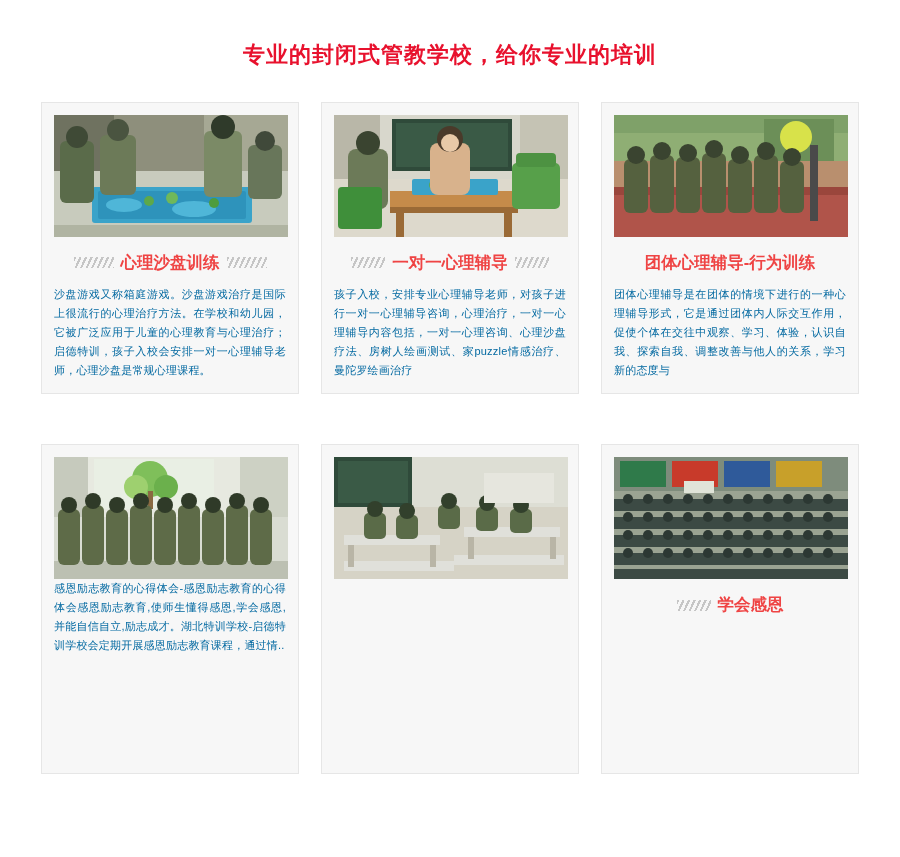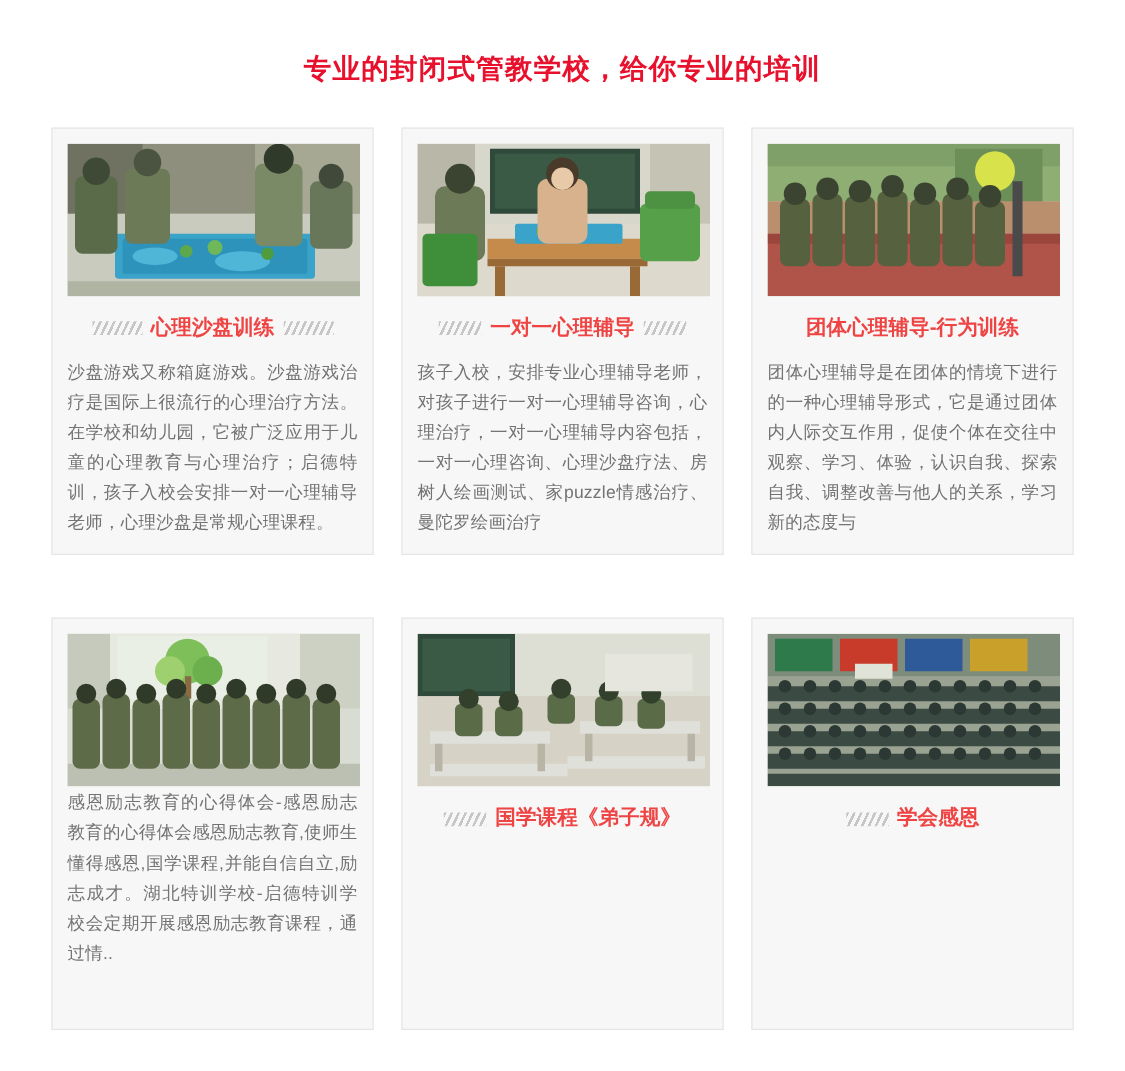--- a/index.html
+++ b/index.html
@@ -69,23 +69,23 @@
   .deco {
     flex: none;
     width: 40px;
     height: 11px;
     background: repeating-linear-gradient(115deg, #bdbdbd 0px, #bdbdbd 2px, transparent 2px, transparent 5px);
     opacity: .85;
   }
   .deco.short { width: 34px; }
   .card-title.nodeco { display: block; }
   .card-body {
-    font-size: 14px;
+    font-size: 11px;
     line-height: 1.72;
-    color: #737373;
+    color: #0369a1;
     text-align: justify;
     letter-spacing: .2px;
   }
   .spacer { height: 26px; }
 </style>
 </head>
 <body>
 
 <div class="page">
 
@@ -248,21 +248,21 @@
             <circle cx="63" cy="48" r="8"></circle>
             <circle cx="87" cy="44" r="8"></circle>
             <circle cx="111" cy="48" r="8"></circle>
             <circle cx="135" cy="44" r="8"></circle>
             <circle cx="159" cy="48" r="8"></circle>
             <circle cx="183" cy="44" r="8"></circle>
             <circle cx="207" cy="48" r="8"></circle>
           </g>
         </svg>
       </div>
-      <div class="card-body">感恩励志教育的心得体会-感恩励志教育的心得体会感恩励志教育,使师生懂得感恩,国学课程,并能自信自立,励志成才。湖北特训学校-启德特训学校会定期开展感恩励志教育课程，通过情..</div>
+      <div class="card-body">感恩励志教育的心得体会-感恩励志教育的心得体会感恩励志教育,使师生懂得感恩,学会感恩,并能自信自立,励志成才。湖北特训学校-启德特训学校会定期开展感恩励志教育课程，通过情..</div>
     </div>
 
     <div class="card card-row2">
       <div class="thumb">
         <svg width="234" height="122" viewBox="0 0 234 122">
           <rect width="234" height="122" fill="#d2cfc2"></rect>
           <rect x="0" y="0" width="234" height="50" fill="#cfcfc6"></rect>
           <rect x="0" y="0" width="78" height="50" fill="#2f4a3a"></rect>
           <rect x="4" y="4" width="70" height="42" fill="#3a5a46"></rect>
           <rect x="78" y="0" width="156" height="50" fill="#ddded4"></rect>
@@ -288,24 +288,20 @@
           </g>
           <g fill="#32402c">
             <circle cx="41" cy="52" r="8"></circle>
             <circle cx="73" cy="54" r="8"></circle>
             <circle cx="153" cy="46" r="8"></circle>
             <circle cx="187" cy="48" r="8"></circle>
             <circle cx="115" cy="44" r="8"></circle>
           </g>
           <rect x="150" y="16" width="70" height="30" fill="#e6e6de"></rect>
         </svg>
-      </div>
-      <div class="card-title">
-        <span class="deco short"></span>
-        <span class="t">国学课程《弟子规》</span>
       </div>
     </div>
 
     <div class="card card-row2">
       <div class="thumb">
         <svg width="234" height="122" viewBox="0 0 234 122">
           <rect width="234" height="122" fill="#8f9a8a"></rect>
           <rect x="0" y="0" width="234" height="34" fill="#7e8c7c"></rect>
           <rect x="6" y="4" width="46" height="26" fill="#2f7a4a"></rect>
           <rect x="58" y="4" width="46" height="26" fill="#c83a2a"></rect>

